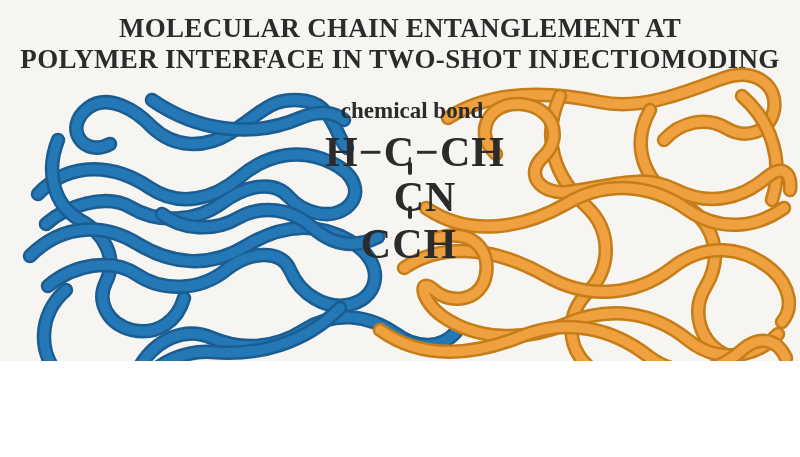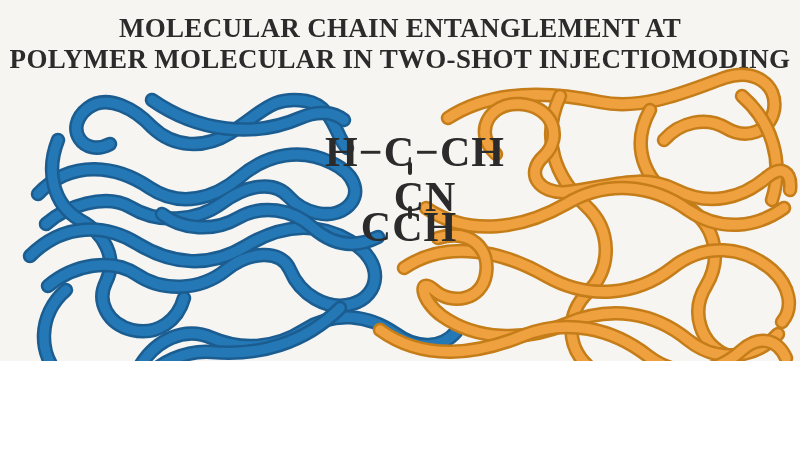--- a/index.html
+++ b/index.html
@@ -26,42 +26,42 @@
     transform:translateX(-50%);
     font-weight:bold;font-size:23px;white-space:nowrap;
   }
   .formula-row{
     position:absolute;transform:translateX(-50%);
     font-weight:bold;font-size:42px;line-height:1;white-space:nowrap;
     letter-spacing:1px;
   }
   .row1{left:415px;top:131px;}
   .row2{left:425px;top:176px;}
-  .row3{left:409px;top:206px;}
+  .row3{left:409px;top:223px;}
   .bond-dash{
     position:absolute;width:4px;height:13px;border-radius:2px;
     background:var(--text,#2b2b2b);
   }
   .dash1{left:408px;top:162px;}
   .dash2{left:408px;top:206px;}
   .polymer-label{
     position:absolute;transform:translateX(-50%);
     font-weight:bold;font-size:36px;letter-spacing:1px;
   }
   .abs-label{left:197px;top:376px;}
   .tpe-label{left:618px;top:397px;}
 </style>
 </head>
 <body>
 
 <div class="canvas">
 
   <div class="title">
     <div>MOLECULAR CHAIN ENTANGLEMENT AT</div>
-    <div>POLYMER MOLECULAR IN TWO-SHOT INJECTIOMODING</div>
+    <div>POLYMER INTERFACE IN TWO-SHOT INJECTIOMODING</div>
   </div>
 
   <svg id="chains" viewBox="0 0 800 457" aria-hidden="true">
     <g id="abs-group">
         <path d="M110 144 C84 158 62 128 88 108 C108 93 136 110 152 127 C174 148 204 149 230 133 C262 113 272 95 306 101 C334 106 336 138 347 148" fill="none" stroke="#1b5d91" stroke-width="14.5" stroke-linecap="round" stroke-linejoin="round"></path>
         <path d="M110 144 C84 158 62 128 88 108 C108 93 136 110 152 127 C174 148 204 149 230 133 C262 113 272 95 306 101 C334 106 336 138 347 148" fill="none" stroke="#2478b5" stroke-width="9.5" stroke-linecap="round" stroke-linejoin="round"></path>
         <path d="M152 100 C198 132 254 138 300 118 C318 110 334 112 344 120" fill="none" stroke="#1b5d91" stroke-width="14.5" stroke-linecap="round" stroke-linejoin="round"></path>
         <path d="M152 100 C198 132 254 138 300 118 C318 110 334 112 344 120" fill="none" stroke="#2478b5" stroke-width="9.5" stroke-linecap="round" stroke-linejoin="round"></path>
         <path d="M38 194 C72 158 118 166 150 188 C180 208 214 199 240 177 C268 153 302 148 332 163 C357 175 362 196 346 208 C330 220 303 213 289 197 C273 179 245 186 222 203 C196 222 158 224 130 207 C106 193 66 206 46 224" fill="none" stroke="#1b5d91" stroke-width="14.5" stroke-linecap="round" stroke-linejoin="round"></path>
         <path d="M38 194 C72 158 118 166 150 188 C180 208 214 199 240 177 C268 153 302 148 332 163 C357 175 362 196 346 208 C330 220 303 213 289 197 C273 179 245 186 222 203 C196 222 158 224 130 207 C106 193 66 206 46 224" fill="none" stroke="#2478b5" stroke-width="9.5" stroke-linecap="round" stroke-linejoin="round"></path>
@@ -93,20 +93,21 @@
         <path d="M404 268 C448 238 504 252 546 276 C588 300 636 296 672 268 C704 242 744 246 772 270 C790 286 794 308 782 322" fill="none" stroke="#efa13f" stroke-width="9.5" stroke-linecap="round" stroke-linejoin="round"></path>
         <path d="M438 238 C472 228 490 250 486 274 C482 300 452 306 434 290 C418 276 420 300 442 316 C476 340 524 342 566 324 C610 305 654 312 688 340 C718 364 756 358 778 334" fill="none" stroke="#c47d18" stroke-width="14.5" stroke-linecap="round" stroke-linejoin="round"></path>
         <path d="M438 238 C472 228 490 250 486 274 C482 300 452 306 434 290 C418 276 420 300 442 316 C476 340 524 342 566 324 C610 305 654 312 688 340 C718 364 756 358 778 334" fill="none" stroke="#efa13f" stroke-width="9.5" stroke-linecap="round" stroke-linejoin="round"></path>
         <path d="M380 330 C424 362 478 354 522 336 C566 318 612 328 648 356 C678 379 716 374 742 350 C760 334 778 340 786 358" fill="none" stroke="#c47d18" stroke-width="14.5" stroke-linecap="round" stroke-linejoin="round"></path>
         <path d="M380 330 C424 362 478 354 522 336 C566 318 612 328 648 356 C678 379 716 374 742 350 C760 334 778 340 786 358" fill="none" stroke="#efa13f" stroke-width="9.5" stroke-linecap="round" stroke-linejoin="round"></path>
         <path d="M346 404 C392 374 448 382 496 398 C528 409 560 404 584 388 C602 376 614 386 610 402" fill="none" stroke="#c47d18" stroke-width="14.5" stroke-linecap="round" stroke-linejoin="round"></path>
         <path d="M346 404 C392 374 448 382 496 398 C528 409 560 404 584 388 C602 376 614 386 610 402" fill="none" stroke="#efa13f" stroke-width="9.5" stroke-linecap="round" stroke-linejoin="round"></path>
       </g>
   </svg>
 
+  <div class="bond-label">chemical bond</div>
   <div class="formula-row row1">H−C−CH</div>
   <div class="bond-dash dash1"></div>
   <div class="formula-row row2">CN</div>
   <div class="bond-dash dash2"></div>
   <div class="formula-row row3">CCH</div>
 
   <div class="polymer-label abs-label">ABS</div>
 
 </div>
 

